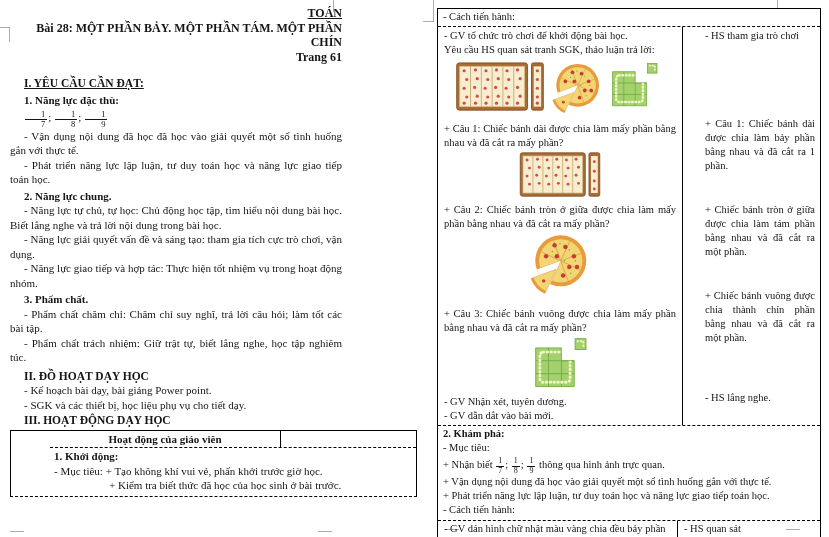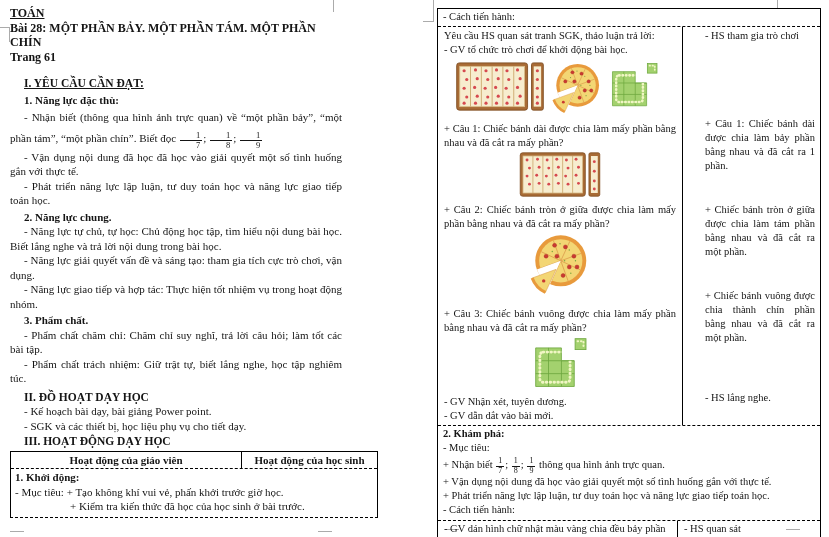--- a/index.html
+++ b/index.html
@@ -1,39 +1,39 @@
 <!DOCTYPE html>
 <html><head>
 <meta charset="utf-8">
 <style>
   html,body{margin:0;padding:0;}
   body{width:829px;height:537px;background:#ffffff;position:relative;overflow:hidden;
        font-family:"Liberation Serif","DejaVu Serif",serif;color:#151515;}
   .b{font-weight:bold;}
   .u{text-decoration:underline;}
-  .center{text-align:left;}
+  .center{text-align:right;}
   .just{text-align:justify;}
   
   .mark{position:absolute;background:#ababab;}
   
   .page1{position:absolute;left:10px;top:6px;width:368px;font-size:11px;line-height:14.5px;}
   .page1 .titles{width:332px;}
   .t1{font-size:12px;}
   .t2{font-size:12px;}
   .page1 .bodytext{width:332px;font-family:Liberation Serif, serif;}
   .page1 p{margin:0;text-indent:14px;}
   .sech{margin-top:12px;font-size:11.5px;text-indent:14px;}
   .subh{margin-top:2px;text-indent:14px;}
   .fracline{line-height:21px;}
   
   .frac{display:inline-block;vertical-align:-6px;text-align:center;font-size:8.5px;line-height:8.5px;margin:0 1px;}
   .frac .fn{display:block;border-bottom:1px solid #151515;padding:0 2px 0.5px;}
   .frac .fd{display:block;padding-top:0.5px;}
   
-  .tbl1{width:366px;margin-top:2px;border:1px solid #000;border-bottom:1px dashed #000;}
+  .tbl1{width:366px;margin-top:2px;border:1px solid #000;border-bottom:1px dashed #000;padding-left:39px;}
   .tbl1 .hdr{display:flex;border-bottom:1px dashed #000;}
   .tbl1 .hdr .hc{padding:1px 2px;text-align:center;font-weight:bold;font-size:11px;}
   .tbl1 .hdr .hc.gvh{width:226px;border-right:1px solid #000;}
   .tbl1 .hdr .hc.hsh{flex:1;}
   .tbl1 .rw{padding:1px 4px 3px;}
   .ind55{padding-left:55px;}
   
   .page2{position:absolute;left:437px;top:8px;width:384px;font-size:10.5px;line-height:14px;}
   .t2tbl{border:1px solid #000;border-bottom:0;}
   .rowA{padding:1px 5px 2px;}
@@ -71,21 +71,21 @@
   <div class="titles">
     <div class="center b u t1">TOÁN</div>
     <div class="center b t2">Bài 28: MỘT PHẦN BẢY. MỘT PHẦN TÁM. MỘT PHẦN CHÍN</div>
     <div class="center b t2">Trang 61</div>
   </div>
 
   <div class="bodytext">
     <div class="sech"><span class="b u">I. YÊU CẦU CẦN ĐẠT:</span></div>
     <div class="subh b">1. Năng lực đặc thù:</div>
 
-    <p class="just fracline"><span>- Nhận biết (thông qua hình ảnh trực quan) về “một phần bảy”, “một phần tám”, “một phần chín”. Biết đọc</span>
+    <p class="just fracline">
       <span class="frac"><span class="fn">1</span><span class="fd">7</span></span><span>;</span>
       <span class="frac"><span class="fn">1</span><span class="fd">8</span></span><span>;</span>
       <span class="frac"><span class="fn">1</span><span class="fd">9</span></span>
     </p>
     <p class="just">- Vận dụng nội dung đã học đã học vào giải quyết một số tình huống gắn với thực tế.</p>
     <p class="just">- Phát triển năng lực lập luận, tư duy toán học và năng lực giao tiếp toán học.</p>
 
     <div class="subh b">2. Năng lực chung.</div>
     <p class="just">- Năng lực tự chủ, tự học: Chủ động học tập, tìm hiểu nội dung bài học. Biết lắng nghe và trả lời nội dung trong bài học.</p>
     <p class="just">- Năng lực giải quyết vấn đề và sáng tạo: tham gia tích cực trò chơi, vận dụng.</p>
@@ -97,39 +97,38 @@
 
     <div class="sech b" style="margin-top:4px;">II. ĐỒ HOẠT DẠY HỌC</div>
     <p>- Kế hoạch bài dạy, bài giảng Power point.</p>
     <p>- SGK và các thiết bị, học liệu phụ vụ cho tiết dạy.</p>
     <div class="sech b" style="margin-top:1px;">III. HOẠT ĐỘNG DẠY HỌC</div>
   </div>
 
   <div class="tbl1">
     <div class="hdr">
       <div class="hc gvh">Hoạt động của giáo viên</div>
-      <div class="hc hsh">Hoạt động của học sinh</div>
     </div>
     <div class="rw">
       <div class="b">1. Khởi động:</div>
       <div>- Mục tiêu: + Tạo không khí vui vẻ, phấn khởi trước giờ học.</div>
-      <div class="ind55">+ Kiểm tra kiến thức đã học của học sinh ở bài trước.</div>
+      <div class="ind55">+ Kiểm tra biết thức đã học của học sinh ở bài trước.</div>
     </div>
   </div>
 </div>
 
 <div class="page2">
   <div class="t2tbl">
 
     <div class="rowA">- Cách tiến hành:</div>
 
     <div class="rowB">
       <div class="gvc">
+        <div>- GV tổ chức trò chơi để khởi động bài học.</div>
         <div>Yêu cầu HS quan sát tranh SGK, thảo luận trả lời:</div>
-        <div>- GV tổ chức trò chơi để khởi động bài học.</div>
 
         <div class="imgrow">
 
           <svg width="88" height="49" viewBox="0 0 100 56">
             <rect x="0.5" y="1" width="81" height="54" rx="3" fill="#A86B35" stroke="#7E4E22"></rect>
             <rect x="4" y="5" width="74" height="46" fill="#F7EDCF" stroke="#D9BE8C"></rect>
             <g stroke="#CBA76B" stroke-width="1">
               <line x1="16.3" y1="5" x2="16.3" y2="51"></line>
                 <line x1="28.7" y1="5" x2="28.7" y2="51"></line>
               <line x1="41" y1="5" x2="41" y2="51"></line>

